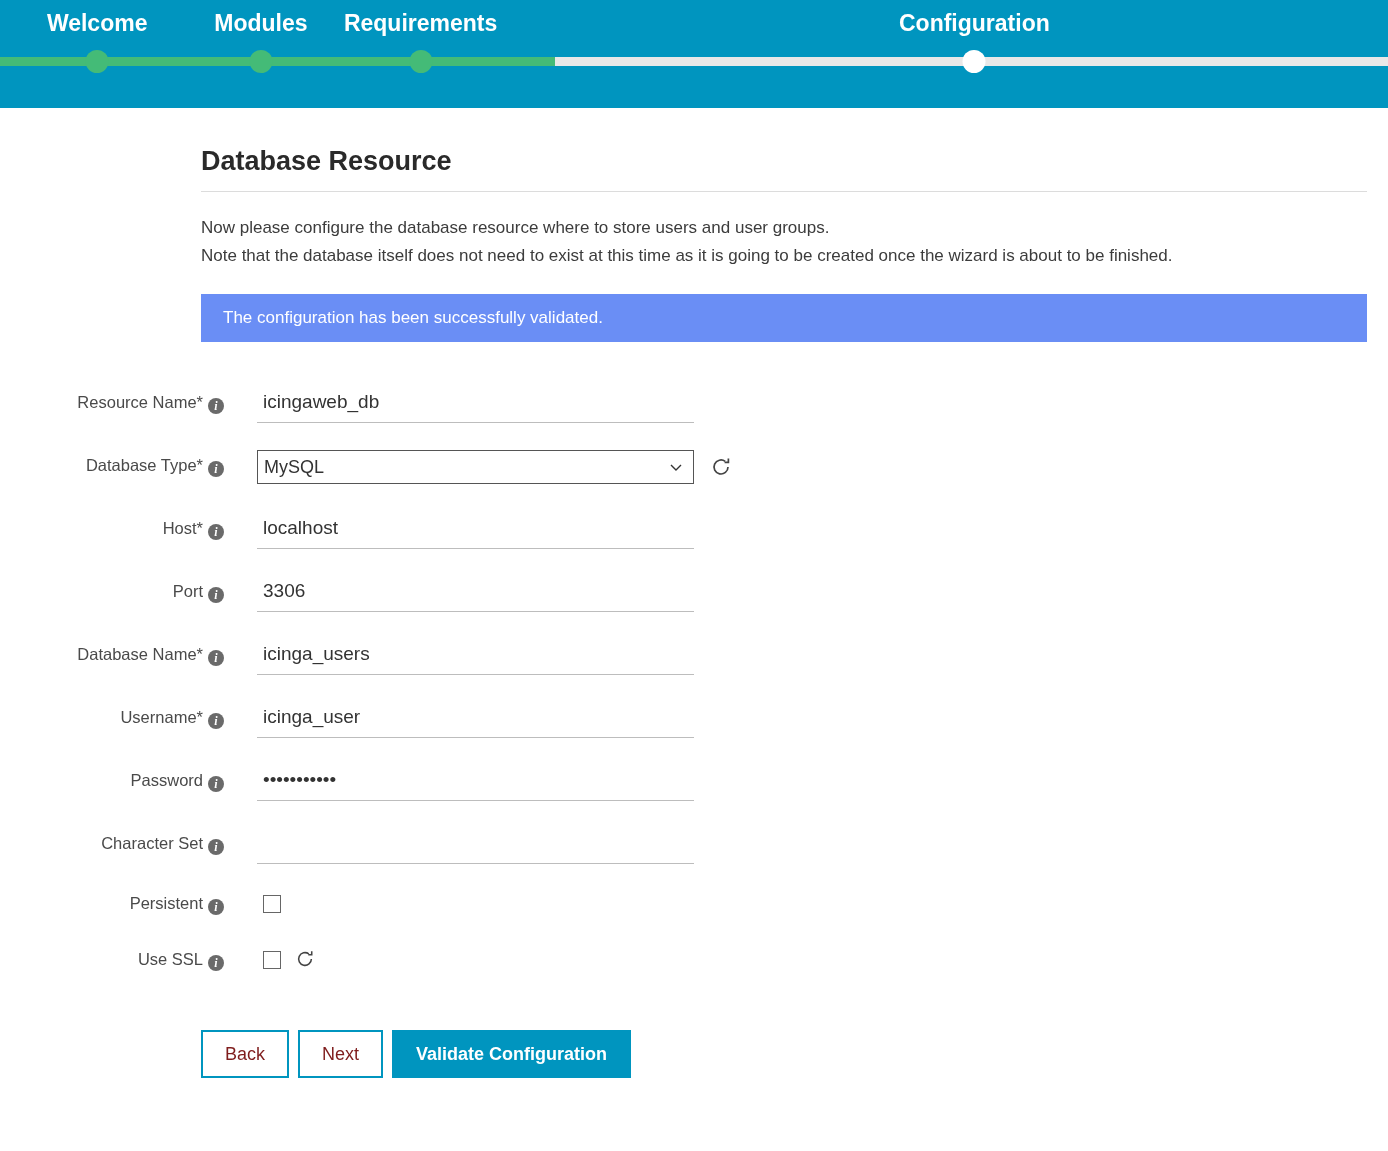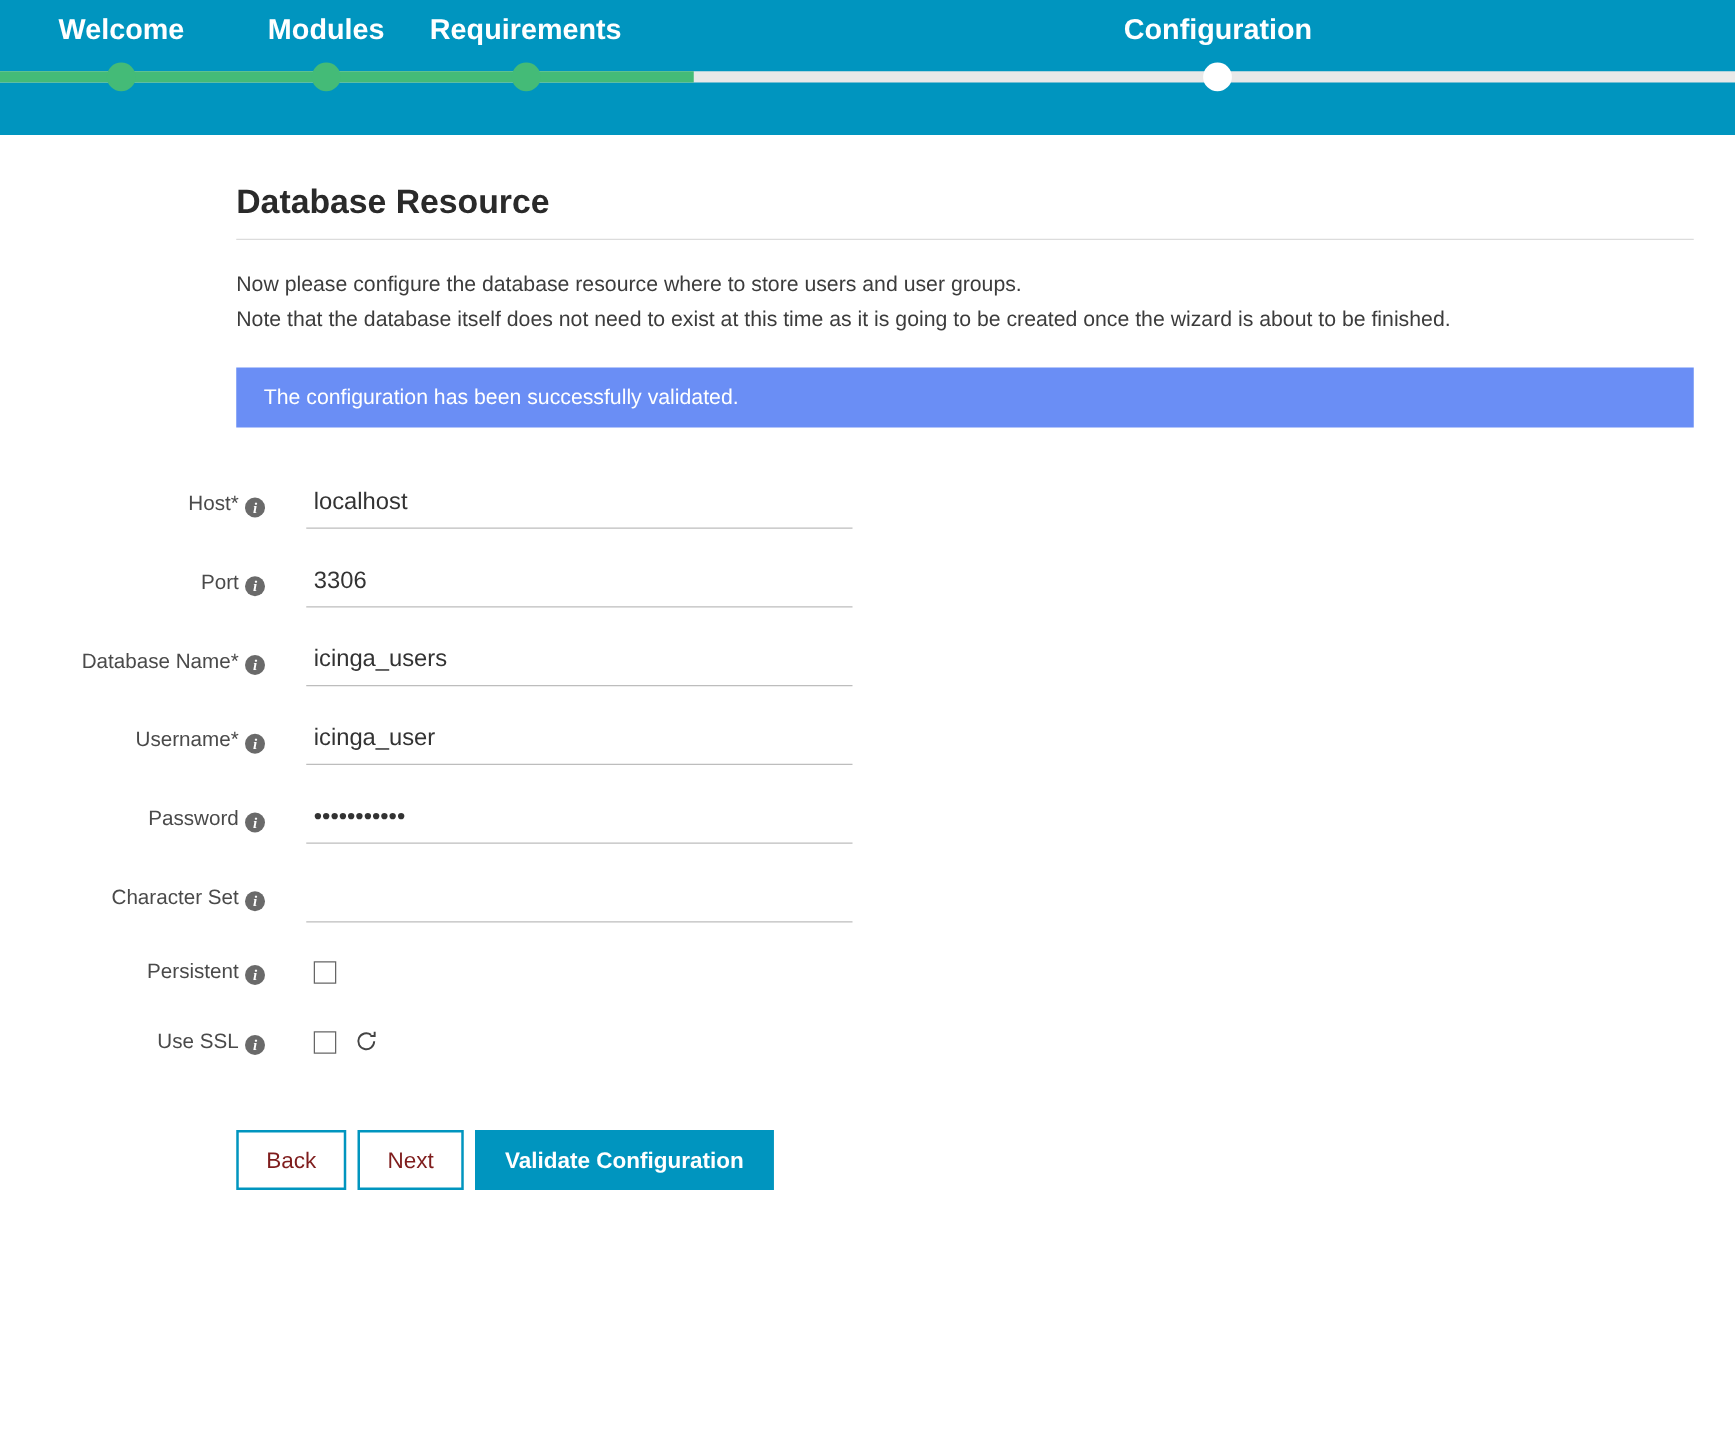--- a/index.html
+++ b/index.html
@@ -69,21 +69,21 @@
     width: 23px;
     height: 23px;
     border-radius: 50%;
     transform: translateX(-50%);
   }
   .dot.done { background: #44bb77; }
   .dot.current { background: #ffffff; }
 
   
   .main {
-    padding: 0 0 0 0;
+    padding: 0 0 0 12px;
   }
   .content {
     margin-left: 189px;
     width: 1166px;
   }
   h1.page-title {
     font-size: 27px;
     font-weight: bold;
     color: #2a2a2a;
     margin: 38px 0 0 0;
@@ -257,21 +257,51 @@
     <div class="intro">
       <div>Now please configure the database resource where to store users and user groups.</div>
       <div>Note that the database itself does not need to exist at this time as it is going to be created once the wizard is about to be finished.</div>
     </div>
 
     <div class="notice">The configuration has been successfully validated.</div>
   </div>
 
   <div class="form">
 
-
+    <div class="row">
+      <div class="label">
+        <span>Resource Name</span><span class="req">*</span><span class="info-icon">i</span>
+      </div>
+      <div class="field">
+        <input class="text-input" type="text" value="icingaweb_db" style="">
+      </div>
+    </div>
+
+    <div class="row">
+      <div class="label">
+        <span>Database Type</span><span class="req">*</span><span class="info-icon">i</span>
+      </div>
+      <div class="field" style="display:flex;align-items:center;">
+        <div class="select-wrap">
+          <select class="select-input">
+            <option>MySQL</option>
+            <option>PostgreSQL</option>
+          </select>
+          <svg class="select-arrow" viewBox="0 0 12 7">
+            <path d="M1 1 L6 6 L11 1" fill="none" stroke="#333" stroke-width="1.4"></path>
+          </svg>
+        </div>
+        <span class="refresh-icon">
+          <svg viewBox="0 0 22 22" width="22" height="22">
+            <path d="M18 11 A7 7 0 1 1 15.2 5.4" fill="none" stroke="#444" stroke-width="1.7"></path>
+            <path d="M18.4 2.6 L18.4 6.4 L14.6 6.4" fill="none" stroke="#444" stroke-width="1.7"></path>
+          </svg>
+        </span>
+      </div>
+    </div>
 
     <div class="row">
       <div class="label">
         <span>Host</span><span class="req">*</span><span class="info-icon">i</span>
       </div>
       <div class="field">
         <input class="text-input" type="text" value="localhost" style="">
       </div>
     </div>
 

